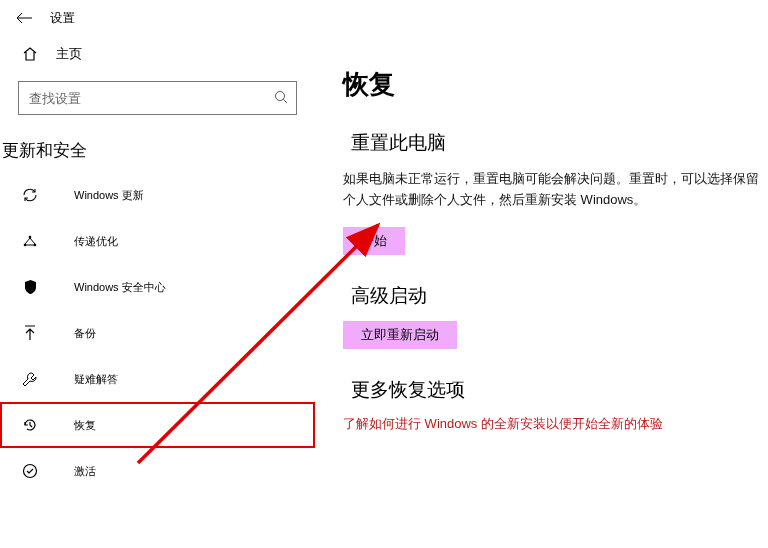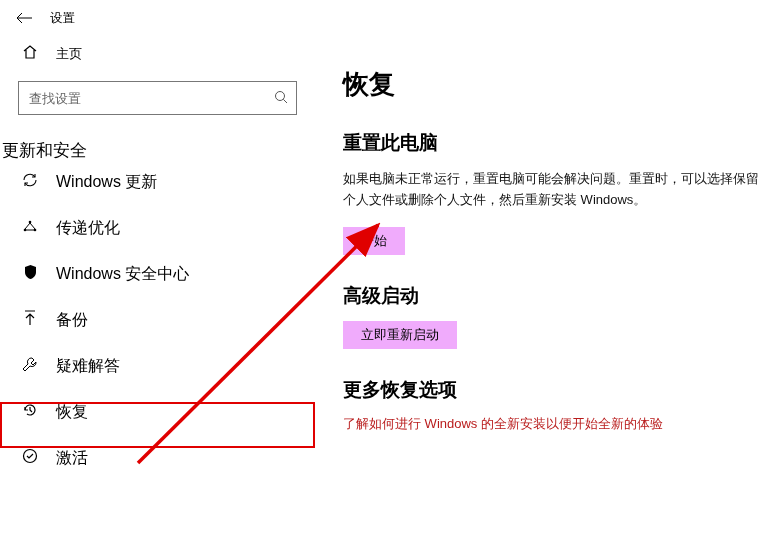--- a/index.html
+++ b/index.html
@@ -2,31 +2,31 @@
 <html><head>
 <meta charset="utf-8">
 <style>
 html,body{margin:0;padding:0;overflow:hidden}
 body{width:768px;height:548px;font-family:"Microsoft YaHei","Segoe UI",sans-serif;color:#000;background:#fff;font-size:13px}
 .header{padding:10px 16px;display:flex;align-items:flex-end;gap:18px}
 .header .title{font-size:12.5px}
 .back-btn{cursor:pointer}
 .main{display:flex;height:calc(548px - 36px)}
 .sidebar{width:315px;flex-shrink:0;padding:0}
-.home-row{display:flex;gap:18px;padding:8px 22px;cursor:pointer}
+.home-row{display:flex;align-items:center;gap:18px;padding:8px 22px;cursor:pointer}
 .search-box{margin:10px 18px 18px 18px;border:1px solid #777;height:32px;display:flex;align-items:center;padding:0 8px;justify-content:space-between}
 .search-box input{border:none;outline:none;font-size:13px;width:85%}
 .search-box input::placeholder{color:#666}
 .section-heading{padding:6px 18px 10px 2px;font-size:17px;font-weight:400}
-.nav-item{display:flex;gap:18px;height:46px;padding:0 22px;cursor:pointer;font-size:16px}
+.nav-item{display:flex;align-items:center;gap:36px;height:46px;padding:0 22px;cursor:pointer;font-size:11px}
 .nav-item.selected{outline:2px solid #e00000;outline-offset:-2px}
 .nav-icon{width:16px;display:flex;justify-content:center}
 .content{flex:1;padding:30px 0 10px 28px;overflow:hidden}
 h1{font-size:26px;font-weight:600;margin:0 0 28px 0}
-h2{font-size:19px;font-weight:700;margin:0 0 12px 0}
+h2{font-size:19px;font-weight:400;margin:0 0 12px 8px}
 .para{font-size:13px;line-height:1.65;color:#111;margin-bottom:16px}
 .btn{display:inline-block;background:#f0abfc;border:none;padding:5px 18px;font-size:13px;cursor:pointer;margin-bottom:28px}
 .link{color:#b91c1c;cursor:pointer;font-size:13px}
 .arrow-overlay{position:absolute;pointer-events:none;top:0;left:0}
 </style>
 </head>
 <body>
 
 <div class="header">
   <span class="back-btn">

